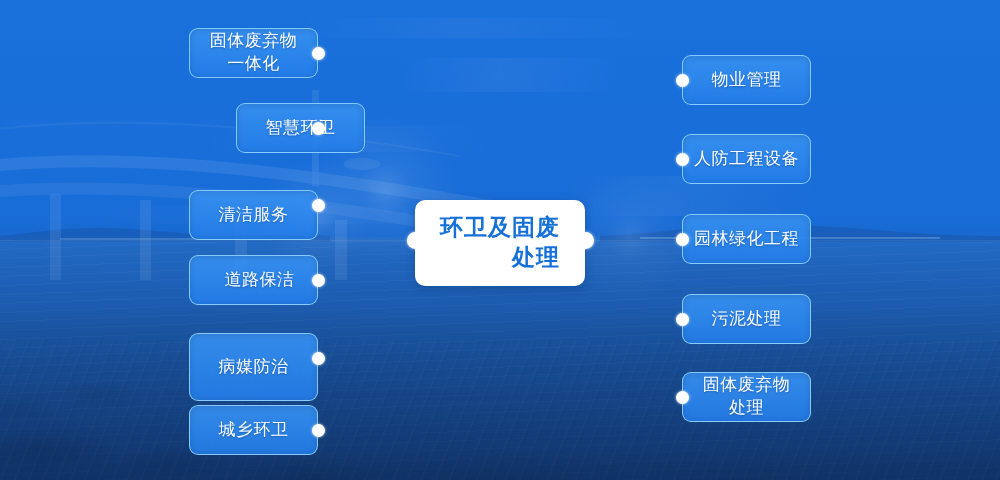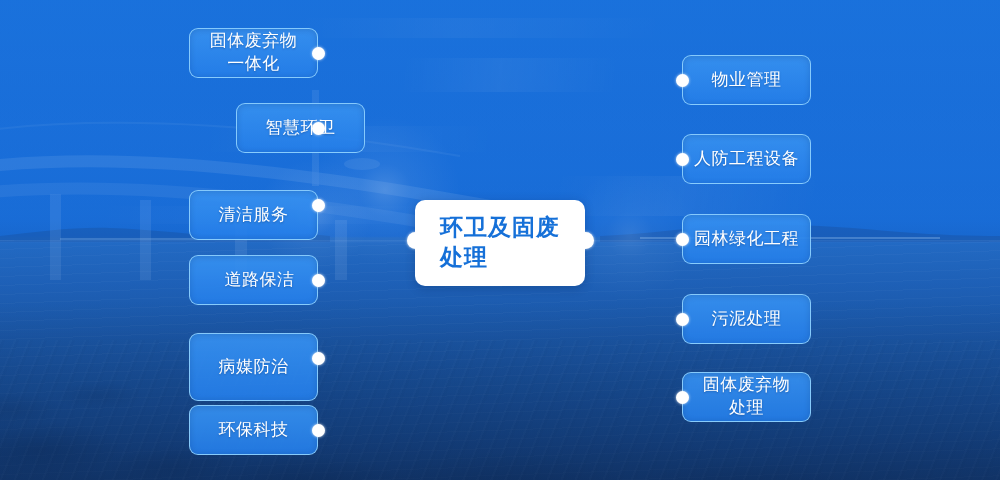--- a/index.html
+++ b/index.html
@@ -143,21 +143,21 @@
     position: absolute;
     left: 415px; top: 200px; width: 170px; height: 86px;
     display: flex; align-items: center; justify-content: center;
     border-radius: 10px;
     background: #ffffff;
     color: #1570d8;
     font-size: 23px;
     line-height: 1.3;
     font-weight: 700;
     letter-spacing: 1px;
-    text-align: left;
+    text-align: right;
     white-space: pre-line;
     box-shadow: 0 2px 10px rgba(5,30,70,.25);
     z-index: 5;
   }
 
   .dot {
     position: absolute;
     width: 13px; height: 13px;
     border-radius: 50%;
     background: #ffffff;
@@ -229,21 +229,21 @@
 一体化</div>
       <div class="dot" style="left: 311.5px; top: 46.5px;"></div>
       <div class="node" style="left: 189px; top: 103px; width: 129px; height: 50px; margin-left: 47px;">智慧环卫</div>
       <div class="dot" style="left: 311.5px; top: 121.5px;"></div>
       <div class="node" style="left: 189px; top: 180px; width: 129px; height: 50px; margin-top: 10px;">清洁服务</div>
       <div class="dot" style="left: 311.5px; top: 198.5px;"></div>
       <div class="node" style="left: 189px; top: 255px; width: 129px; height: 50px; padding-left: 12px;">道路保洁</div>
       <div class="dot" style="left: 311.5px; top: 273.5px;"></div>
       <div class="node" style="left: 189px; top: 333px; width: 129px; height: 68px;">病媒防治</div>
       <div class="dot" style="left: 311.5px; top: 351.5px;"></div>
-      <div class="node" style="left: 189px; top: 405px; width: 129px; height: 50px;">环保科技</div>
+      <div class="node" style="left: 189px; top: 405px; width: 129px; height: 50px;">城乡环卫</div>
       <div class="dot" style="left: 311.5px; top: 423.5px;"></div>
       <div class="node" style="left: 682px; top: 55px; width: 129px; height: 50px;">物业管理</div>
       <div class="dot" style="left: 675.5px; top: 73.5px;"></div>
       <div class="node" style="left: 682px; top: 134px; width: 129px; height: 50px;">人防工程设备</div>
       <div class="dot" style="left: 675.5px; top: 152.5px;"></div>
       <div class="node" style="left: 682px; top: 214px; width: 129px; height: 50px;">园林绿化工程</div>
       <div class="dot" style="left: 675.5px; top: 232.5px;"></div>
       <div class="node" style="left: 682px; top: 294px; width: 129px; height: 50px;">污泥处理</div>
       <div class="dot" style="left: 675.5px; top: 312.5px;"></div>
       <div class="node" style="left: 682px; top: 372px; width: 129px; height: 50px;">固体废弃物

